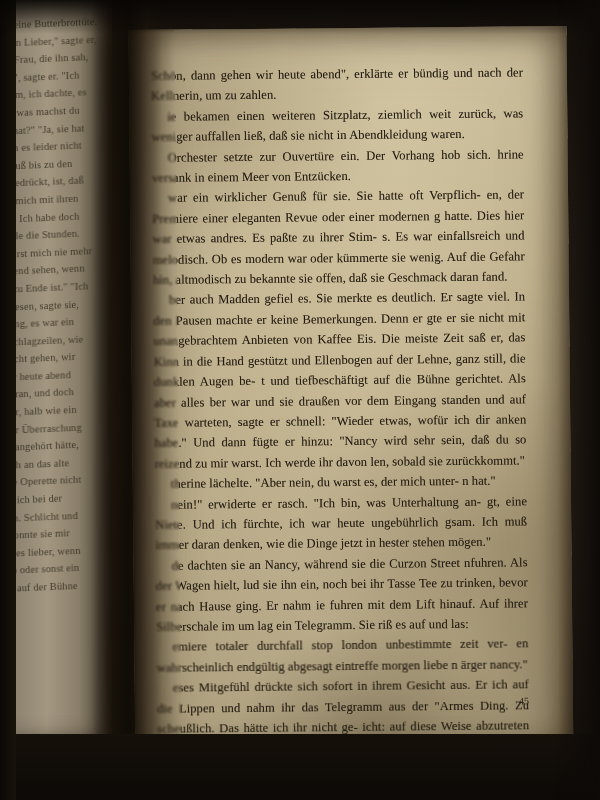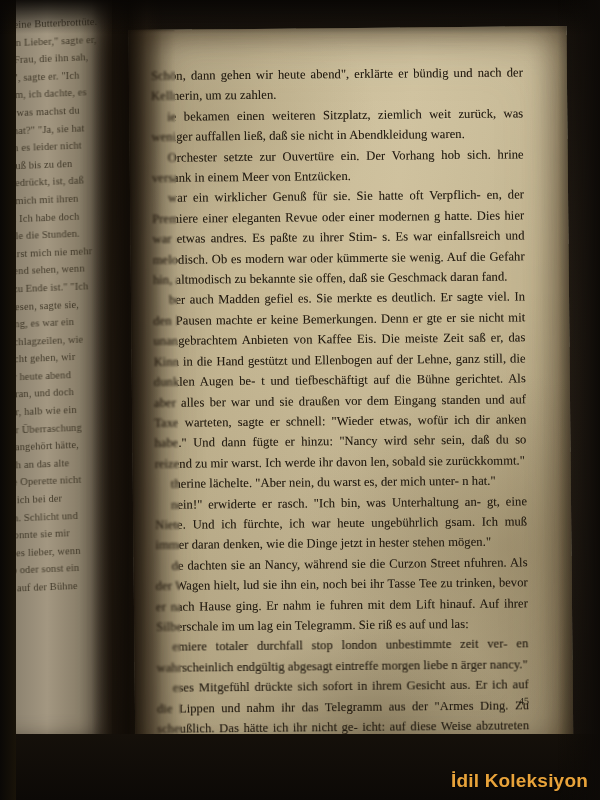--- a/index.html
+++ b/index.html
@@ -258,14 +258,13 @@
     <div class="page-vignette"></div>
   </div>
 
   <div class="gutter"></div>
 
   <div class="table-left"></div>
   <div class="table-bottom"></div>
   <div class="top-shadow"></div>
   <div class="right-dark"></div>
 
-  <div class="watermark">İdil Koleksiyon</div>
 </div>
 
 </body></html>

